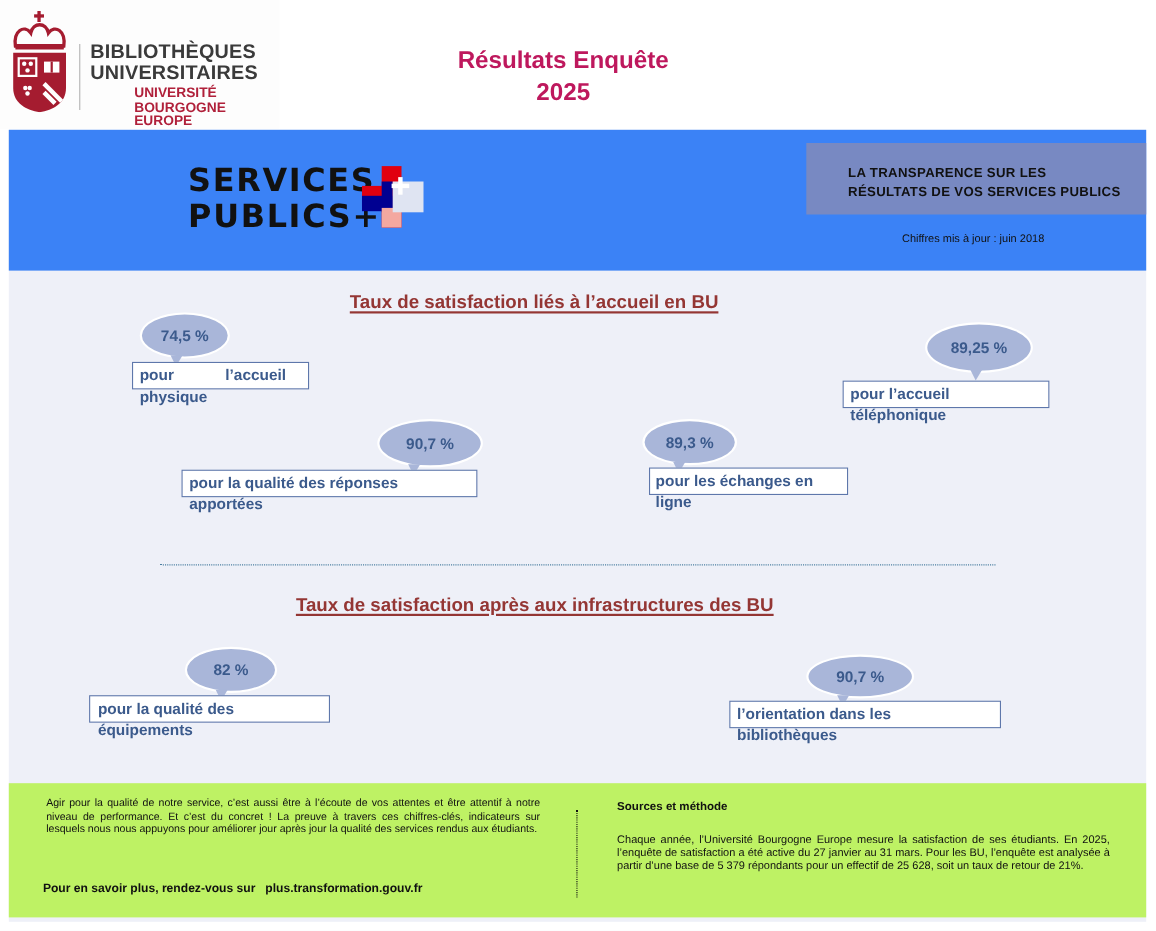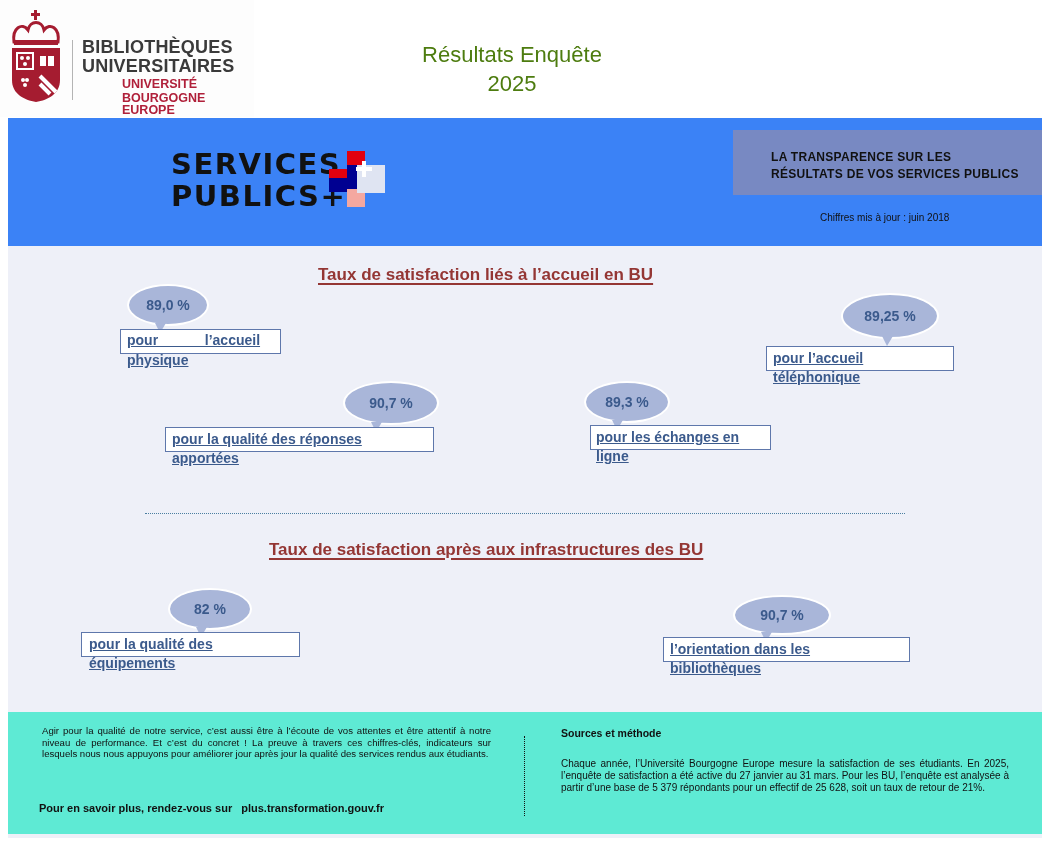--- a/index.html
+++ b/index.html
@@ -9,21 +9,21 @@
   
   .logo-area { position: absolute; left: 0; top: 0; width: 254px; height: 117px; background: #fdfdfd; }
   .logo-crest { position: absolute; left: 10px; top: 10px; width: 52px; height: 92px; }
   .logo-divider { position: absolute; left: 72px; top: 40px; width: 1px; height: 60px; background: #b4b4b4; }
   .logo-text { position: absolute; left: 82px; top: 38px; line-height: 1; }
   .logo-text .l1, .logo-text .l2 { font-weight: bold; font-size: 18px; color: #3a3a3a; letter-spacing: 0.2px; }
   .logo-text .l2 { margin-top: 1px; }
   .logo-text .l3, .logo-text .l4 { font-weight: bold; font-size: 12.5px; color: #b0203a; margin-top: 3px; padding-left: 40px; }
   .logo-text .l4 { margin-top: 1px; }
 
-  .doc-title { position: absolute; left: 372px; top: 40px; width: 280px; text-align: center; font-weight: normal; font-size: 22px; color: #4d7c0f; line-height: 29px; }
+  .doc-title { position: absolute; left: 372px; top: 40px; width: 280px; text-align: center; font-weight: bold; font-size: 22px; color: #be185d; line-height: 29px; }
 
   
   .frame { position: absolute; left: 8px; top: 118px; width: 1034px; height: 720px; background: #eef0f8; }
 
   .banner { position: absolute; left: 0; top: 0; width: 1034px; height: 128px; background: #3b82f6; }
   .sp-logo { position: absolute; left: 163px; top: 30px; }
   .sp-text { font-weight: bold; font-size: 29px; color: #111; line-height: 32px; letter-spacing: 1.5px; font-family: "DejaVu Sans", sans-serif; }
   .sp-cross { position: absolute; left: 158px; top: 3px; width: 58px; height: 56px; }
 
   .transp-box { position: absolute; left: 725px; top: 12px; width: 309px; height: 65px; background: #7889c2; }
@@ -33,25 +33,25 @@
   .updated { position: absolute; left: 812px; top: 94px; font-size: 10px; color: #111; }
 
   .section-title { position: absolute; font-weight: bold; font-size: 17px; color: #943634; text-decoration: underline; text-decoration-thickness: 2px; text-underline-offset: 3px; white-space: nowrap; }
 
   .bubble { position: absolute; background: #a9b6d9; border: 2px solid #ffffff; border-radius: 50%; display: flex; align-items: center; justify-content: center; font-weight: bold; font-size: 14px; color: #3b5a8c; }
   .bubble::after { content: ""; position: absolute; bottom: -9px; width: 0; height: 0; border-left: 5px solid transparent; border-right: 6px solid transparent; border-top: 10px solid #a9b6d9; }
   .bubble.tail-left::after { left: 26px; }
   .bubble.tail-center::after { left: 42%; }
 
   .label-box { position: absolute; background: #ffffff; border: 1px solid #5e77ab; height: 25px; }
-  .label-text { position: absolute; font-weight: bold; font-size: 14px; color: #3b5a8c; line-height: 19px; text-decoration: underline; }
+  .label-text { position: absolute; font-weight: bold; font-size: 14px; color: #3b5a8c; line-height: 19px; }
 
   .dotted-sep { position: absolute; left: 137px; top: 395px; width: 760px; border-top: 1px dotted #4a7ea0; }
 
-  .footer { position: absolute; left: 0; top: 594px; width: 1034px; height: 122px; background: #5eead4; }
+  .footer { position: absolute; left: 0; top: 594px; width: 1034px; height: 122px; background: #bef264; }
   .footer-left-text { position: absolute; left: 34px; top: 13px; width: 449px; font-size: 9.6px; color: #111; line-height: 11.5px; text-align: justify; }
   .footer-more { position: absolute; left: 31px; top: 90px; font-weight: bold; font-size: 11px; color: #111; white-space: nowrap; }
   .footer-more a { color: #111; margin-left: 6px; }
   .footer-divider { position: absolute; left: 516px; top: 24px; height: 80px; border-left: 1px dotted #111; }
   .sources-title { position: absolute; left: 553px; top: 15px; font-weight: bold; font-size: 10.5px; color: #111; }
   .sources-text { position: absolute; left: 553px; top: 46px; width: 448px; font-size: 10px; color: #111; line-height: 11.8px; text-align: justify; }
 </style>
 </head>
 <body>
 
@@ -110,21 +110,21 @@
     </div>
     <div class="transp-box">
       <div class="t1">LA TRANSPARENCE SUR LES</div>
       <div class="t2">RÉSULTATS DE VOS SERVICES PUBLICS</div>
     </div>
     <div class="updated">Chiffres mis à jour : juin 2018</div>
   </div>
 
   <div class="section-title" style="left:310px; top:147px;">Taux de satisfaction liés à l’accueil en BU</div>
 
-  <div class="bubble tail-left" style="left:119px; top:166px; width:82px; height:42px;">89,0 %</div>
+  <div class="bubble tail-left" style="left:119px; top:166px; width:82px; height:42px;">74,5 %</div>
   <div class="label-box" style="left:112px; top:211px; width:161px;"></div>
   <div class="label-text" style="left:119px; top:213px; width:150px; white-space:pre;">pour            l’accueil</div>
   <div class="label-text" style="left:119px; top:233px;">physique</div>
 
   <div class="bubble tail-center" style="left:833px; top:175px; width:98px; height:46px;">89,25 %</div>
   <div class="label-box" style="left:758px; top:228px; width:188px;"></div>
   <div class="label-text" style="left:765px; top:231px;">pour l’accueil</div>
   <div class="label-text" style="left:765px; top:250px;">téléphonique</div>
 
   <div class="bubble tail-left" style="left:335px; top:263px; width:96px; height:44px;">90,7 %</div>

